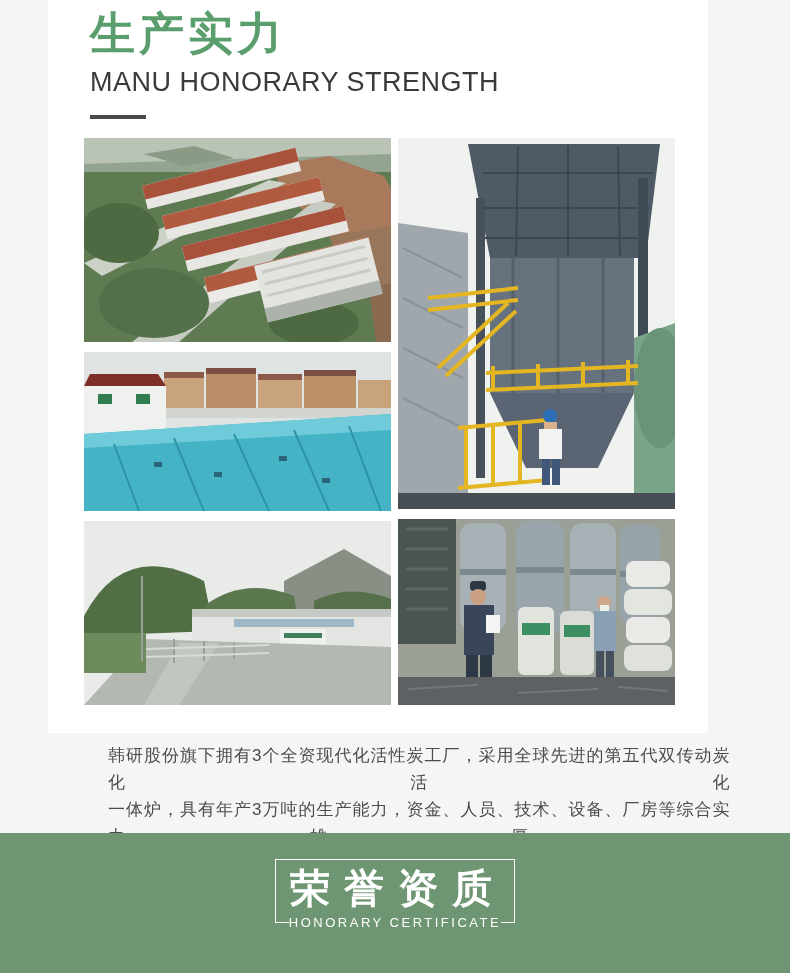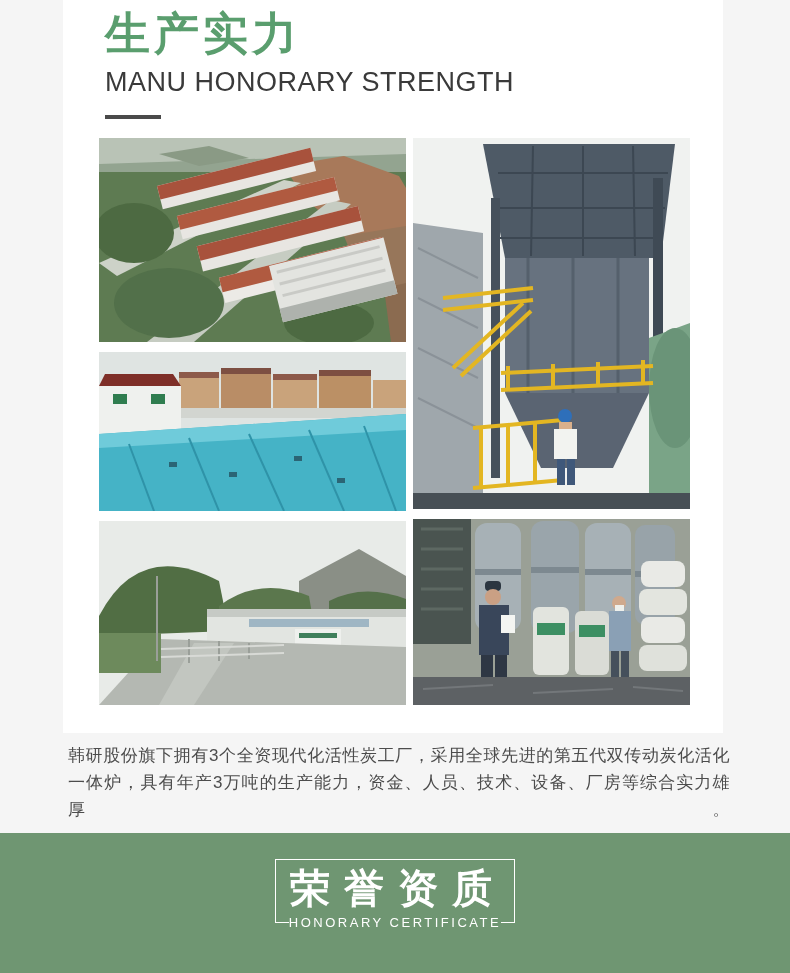--- a/index.html
+++ b/index.html
@@ -6,21 +6,21 @@
   body{
     width:790px;height:973px;
     background:#f5f5f5;
     font-family:"Liberation Sans","DejaVu Sans",sans-serif;
     position:relative;
     overflow:hidden;
   }
   .page{position:absolute;inset:0;}
   
   .card{
-    position:absolute;left:63px;top:0;width:660px;height:733px;
+    position:absolute;left:48px;top:0;width:660px;height:733px;
     background:#ffffff;
   }
   .section-title{
     position:absolute;left:42px;top:8px;
     font-size:45px;line-height:52px;font-weight:600;
     color:#5a9e6e;letter-spacing:4px;
   }
   .section-subtitle{
     position:absolute;left:42px;top:66px;
     font-size:27px;line-height:32px;font-weight:500;
@@ -45,20 +45,21 @@
   .ph-e{width:277px;height:186px;}
   
   .intro{
     position:absolute;left:68px;top:742px;width:662px;
     font-size:17px;line-height:27px;color:#4c4c4c;
     letter-spacing:0.5px;
   }
   .intro .line{
     text-align:justify;
     text-align-last:justify;
+    margin-left:40px;
   }
   
   .banner{
     position:absolute;left:0;top:833px;width:790px;height:140px;
     background:#6f9672;
   }
   .cert-frame{
     position:relative;
     width:240px;height:64px;
     margin:26px auto 0 auto;

